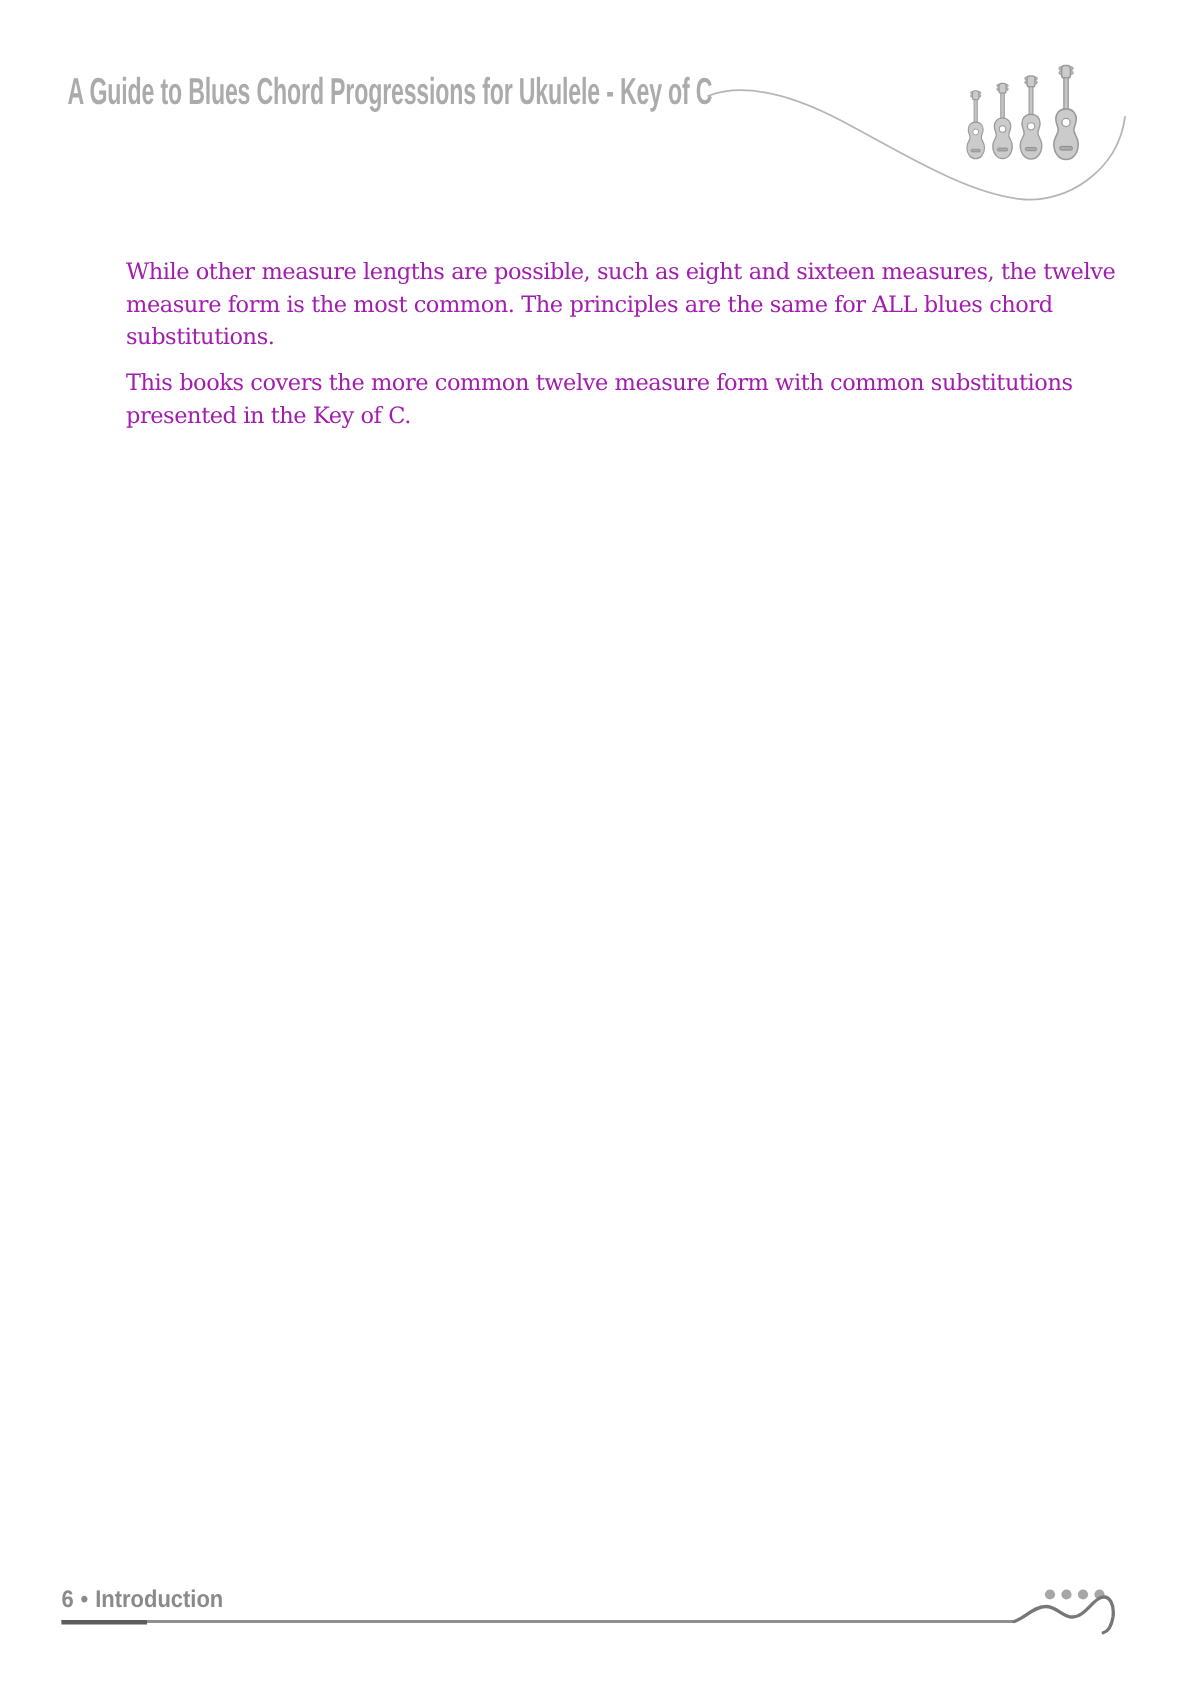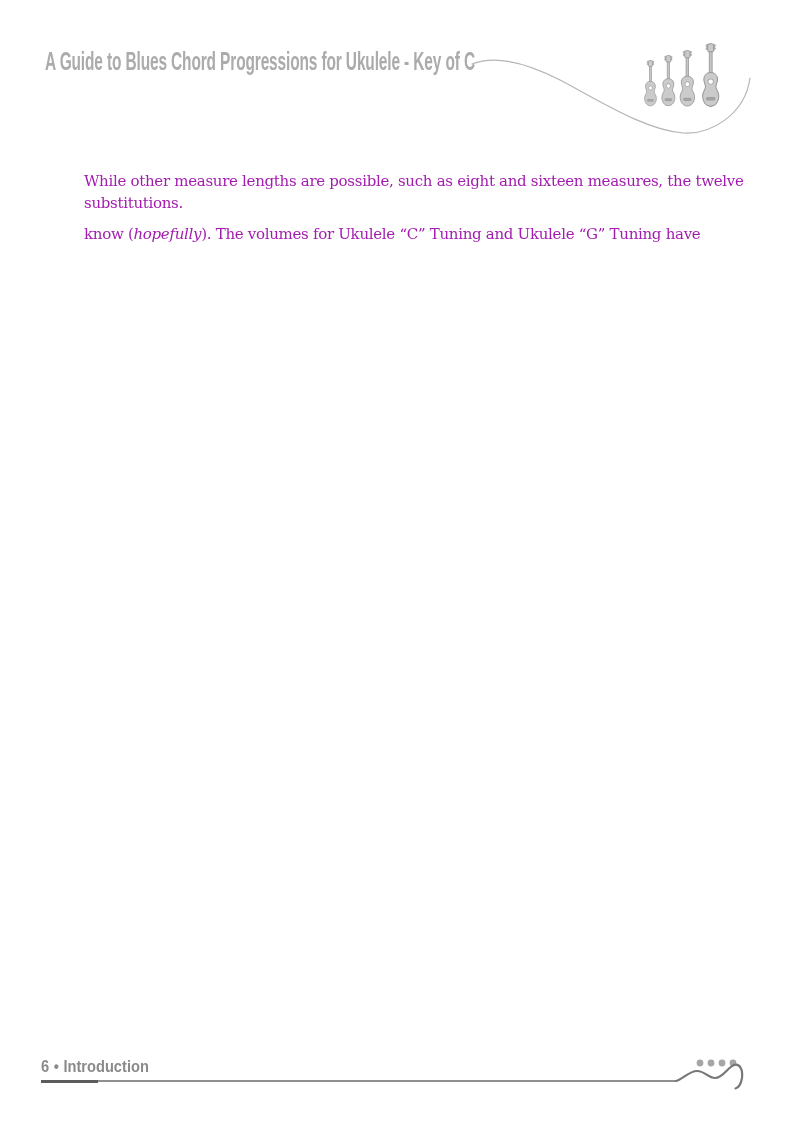--- a/index.html
+++ b/index.html
@@ -89,24 +89,28 @@
         <use href="#uke"></use>
       </g>
     <g transform="translate(259,13) scale(0.65)">
         <use href="#uke"></use>
       </g>
   </svg>
 
   <main class="page-body">
     <p>
       <span class="ln">While other measure lengths are possible, such as eight and sixteen measures, the twelve</span>
+      <span class="ln">measure form is the most common. The principles are the same for ALL blues chord</span>
       <span class="ln">substitutions.</span>
     </p>
     <p>
-      <span class="ln"><span>know (</span><em>hopefully</em><span>). The volumes for Ukulele “C” Tuning and Ukulele “G” Tuning have</span></span>
+      <span class="ln">This books covers the more common twelve measure form with common substitutions</span>
+      <span class="ln">presented in the Key of C.</span>
+    </p>
+    <p>
     </p>
   </main>
 
   <div class="footer-label" style="transform-origin: left top; transform: scaleX(0.915254);">
     <span>6</span><span class="sep">•</span><span>Introduction</span>
   </div>
   <div class="footer-rule"></div>
   <div class="footer-rule-dark"></div>
 
   <svg class="footer-decor" viewBox="0 0 174 60">

